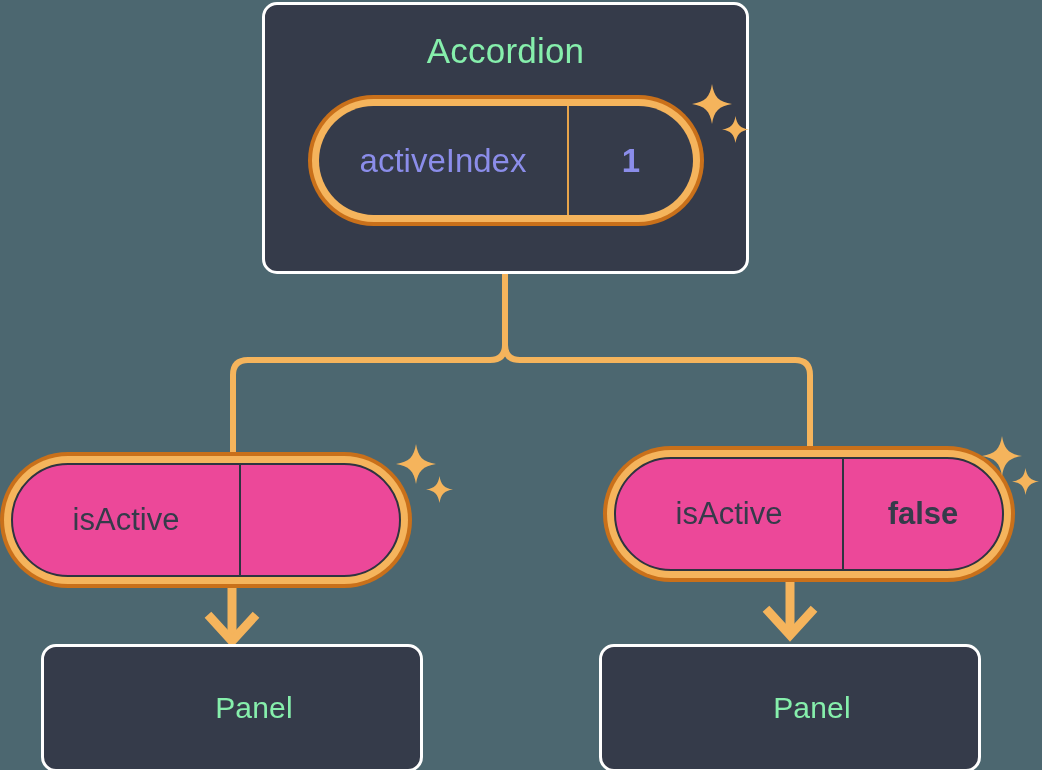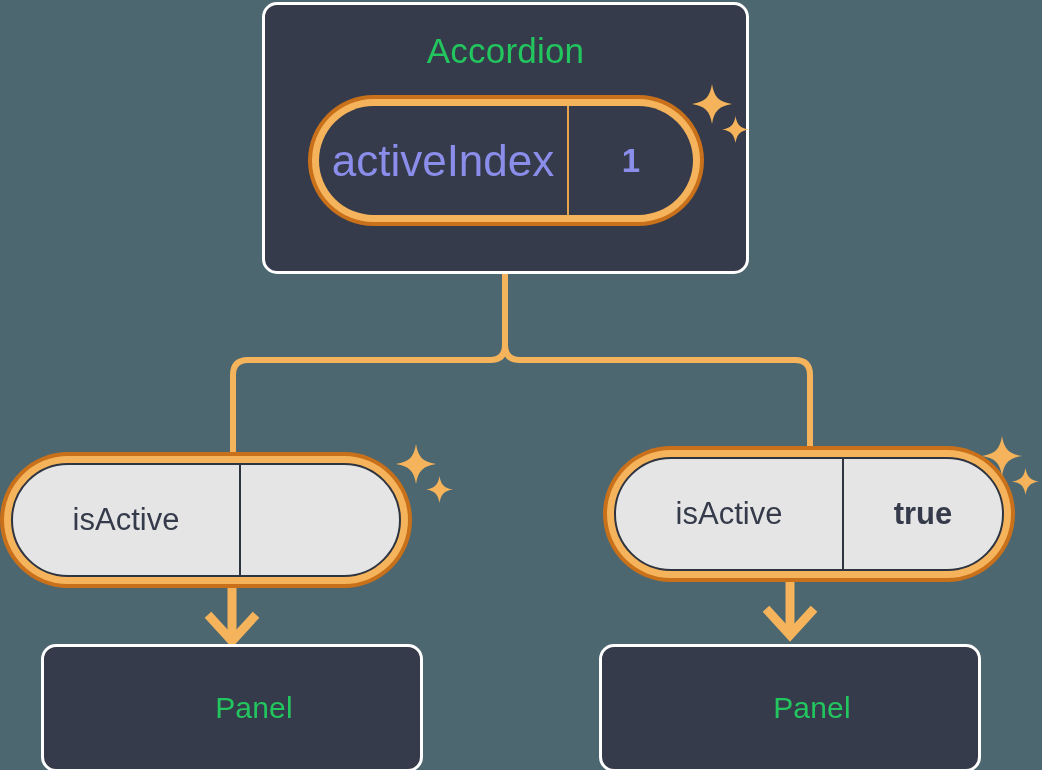--- a/index.html
+++ b/index.html
@@ -35,21 +35,21 @@
   
   .comp-box {
     position: absolute;
     z-index: 2;
     background: #353b4a;
     border: 3px solid #ffffff;
     border-radius: 15px;
   }
 
   .comp-title {
-    color: #22c55e;
+    color: #86efac;
     text-align: center;
     font-weight: 400;
     letter-spacing: 0.2px;
   }
 
   #accordion-box {
     left: 262px;
     top: 2px;
     width: 487px;
     height: 272px;
@@ -119,37 +119,37 @@
     width: 396px;
     height: 131px;
   }
   #pill-active-index .pill-face {
     background: #353b4a;
   }
   #pill-active-index .pill-key {
     flex: 0 0 250px;
     border-right: 2px solid #e8a44a;
     color: #8b8dea;
-    font-size: 44px;
+    font-size: 33px;
     font-weight: 400;
   }
   #pill-active-index .pill-val {
     flex: 1 1 auto;
     color: #8b8dea;
     font-size: 33px;
     font-weight: 700;
   }
 
   
   .pill-state {
     width: 412px;
     height: 136px;
   }
   .pill-state .pill-face {
-    background: #e5e5e5;
+    background: #ec4899;
     border: 2px solid #2e3440;
   }
   .pill-state .pill-key {
     flex: 0 0 228px;
     border-right: 2px solid #2e3440;
     color: #353b4a;
     font-size: 31px;
     font-weight: 400;
   }
   .pill-state .pill-val {
@@ -235,21 +235,21 @@
 
   <div id="panel-left" class="comp-box panel-box">
     <div class="comp-title">Panel</div>
   </div>
 
   <div id="pill-is-active-right" class="pill pill-state">
     <div class="pill-ring-outer"></div>
     <div class="pill-ring-inner"></div>
     <div class="pill-face">
       <div class="pill-key">isActive</div>
-      <div class="pill-val">true</div>
+      <div class="pill-val">false</div>
     </div>
   </div>
 
   <div id="sparkles-right-pill" class="sparkle-group">
     <svg class="sparkle" style="left:0px; top:0px; width:40px; height:40px;" viewBox="0 0 40 40">
       <path d="M20 0 C22 13 27 18 40 20 C27 22 22 27 20 40 C18 27 13 22 0 20 C13 18 18 13 20 0 Z"></path>
     </svg>
     <svg class="sparkle" style="left:30px; top:32px; width:27px; height:27px;" viewBox="0 0 40 40">
       <path d="M20 0 C22 13 27 18 40 20 C27 22 22 27 20 40 C18 27 13 22 0 20 C13 18 18 13 20 0 Z"></path>
     </svg>

